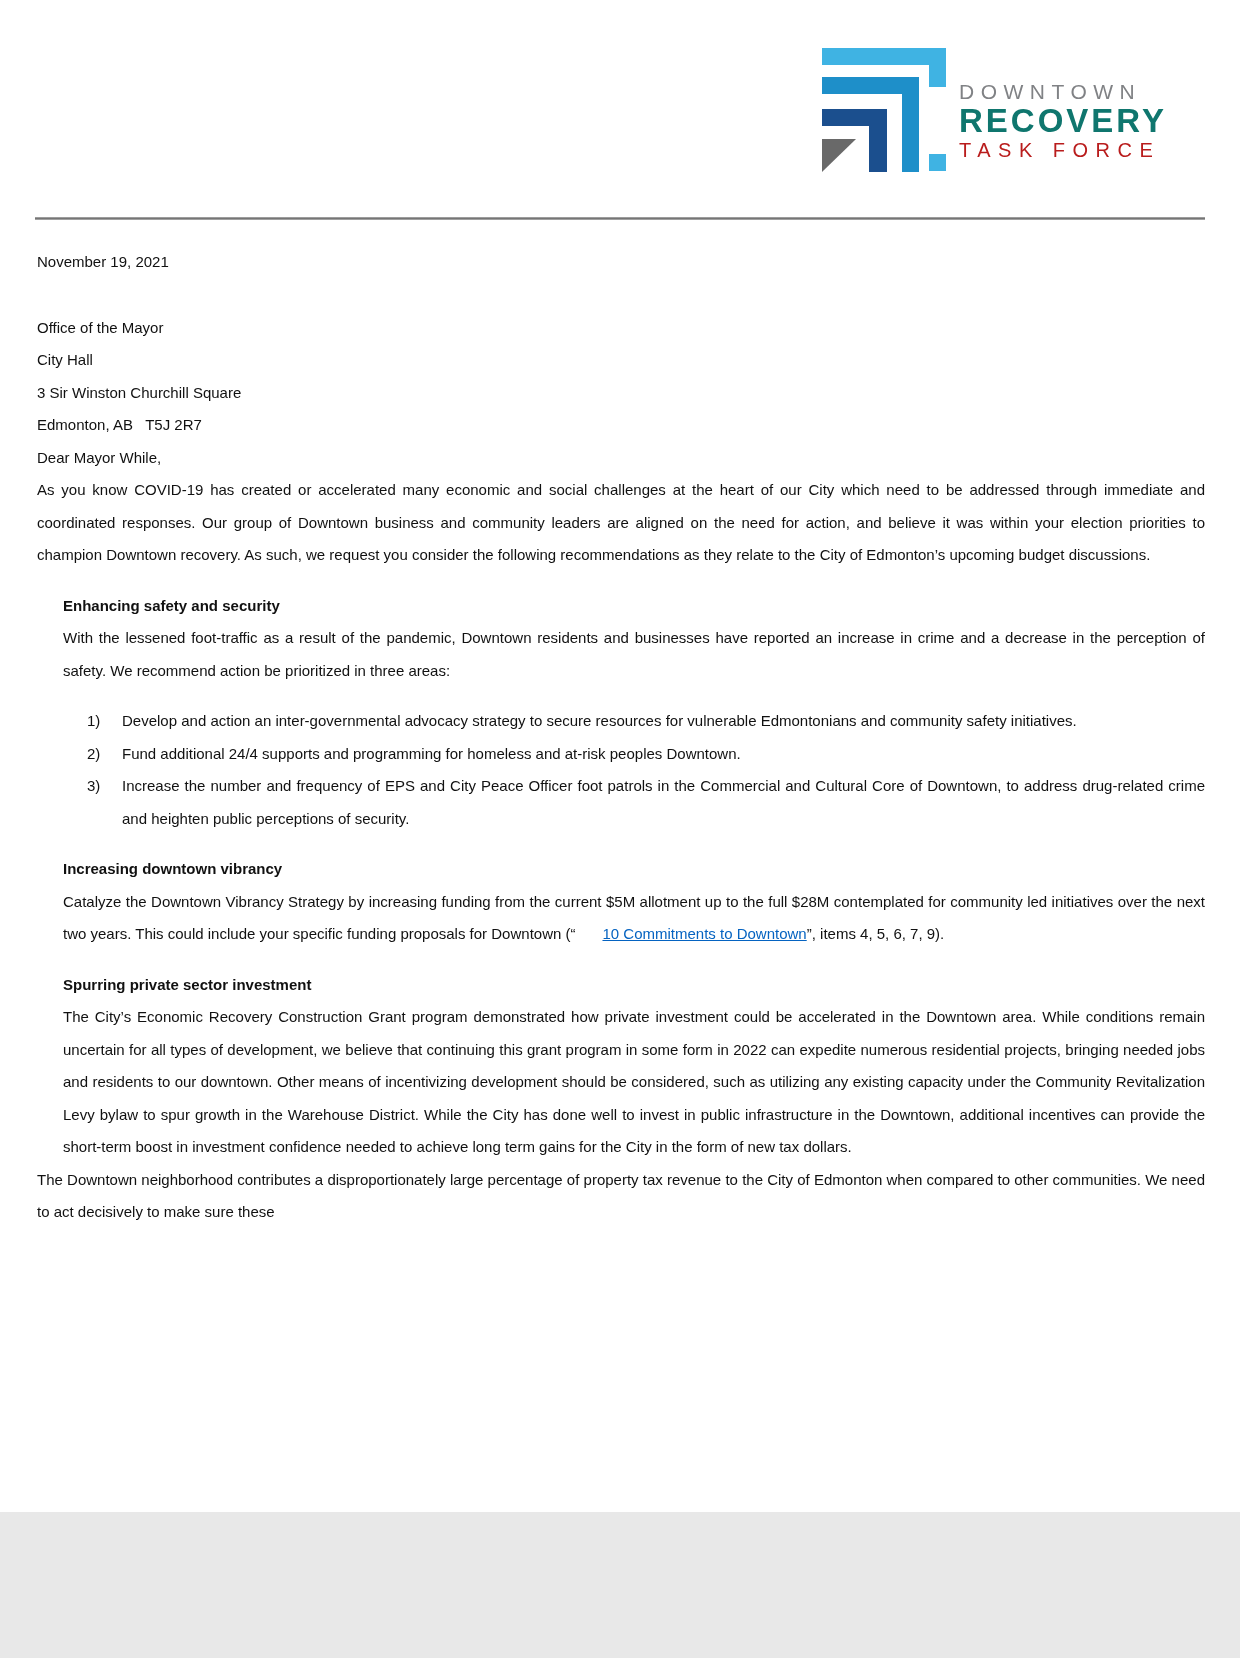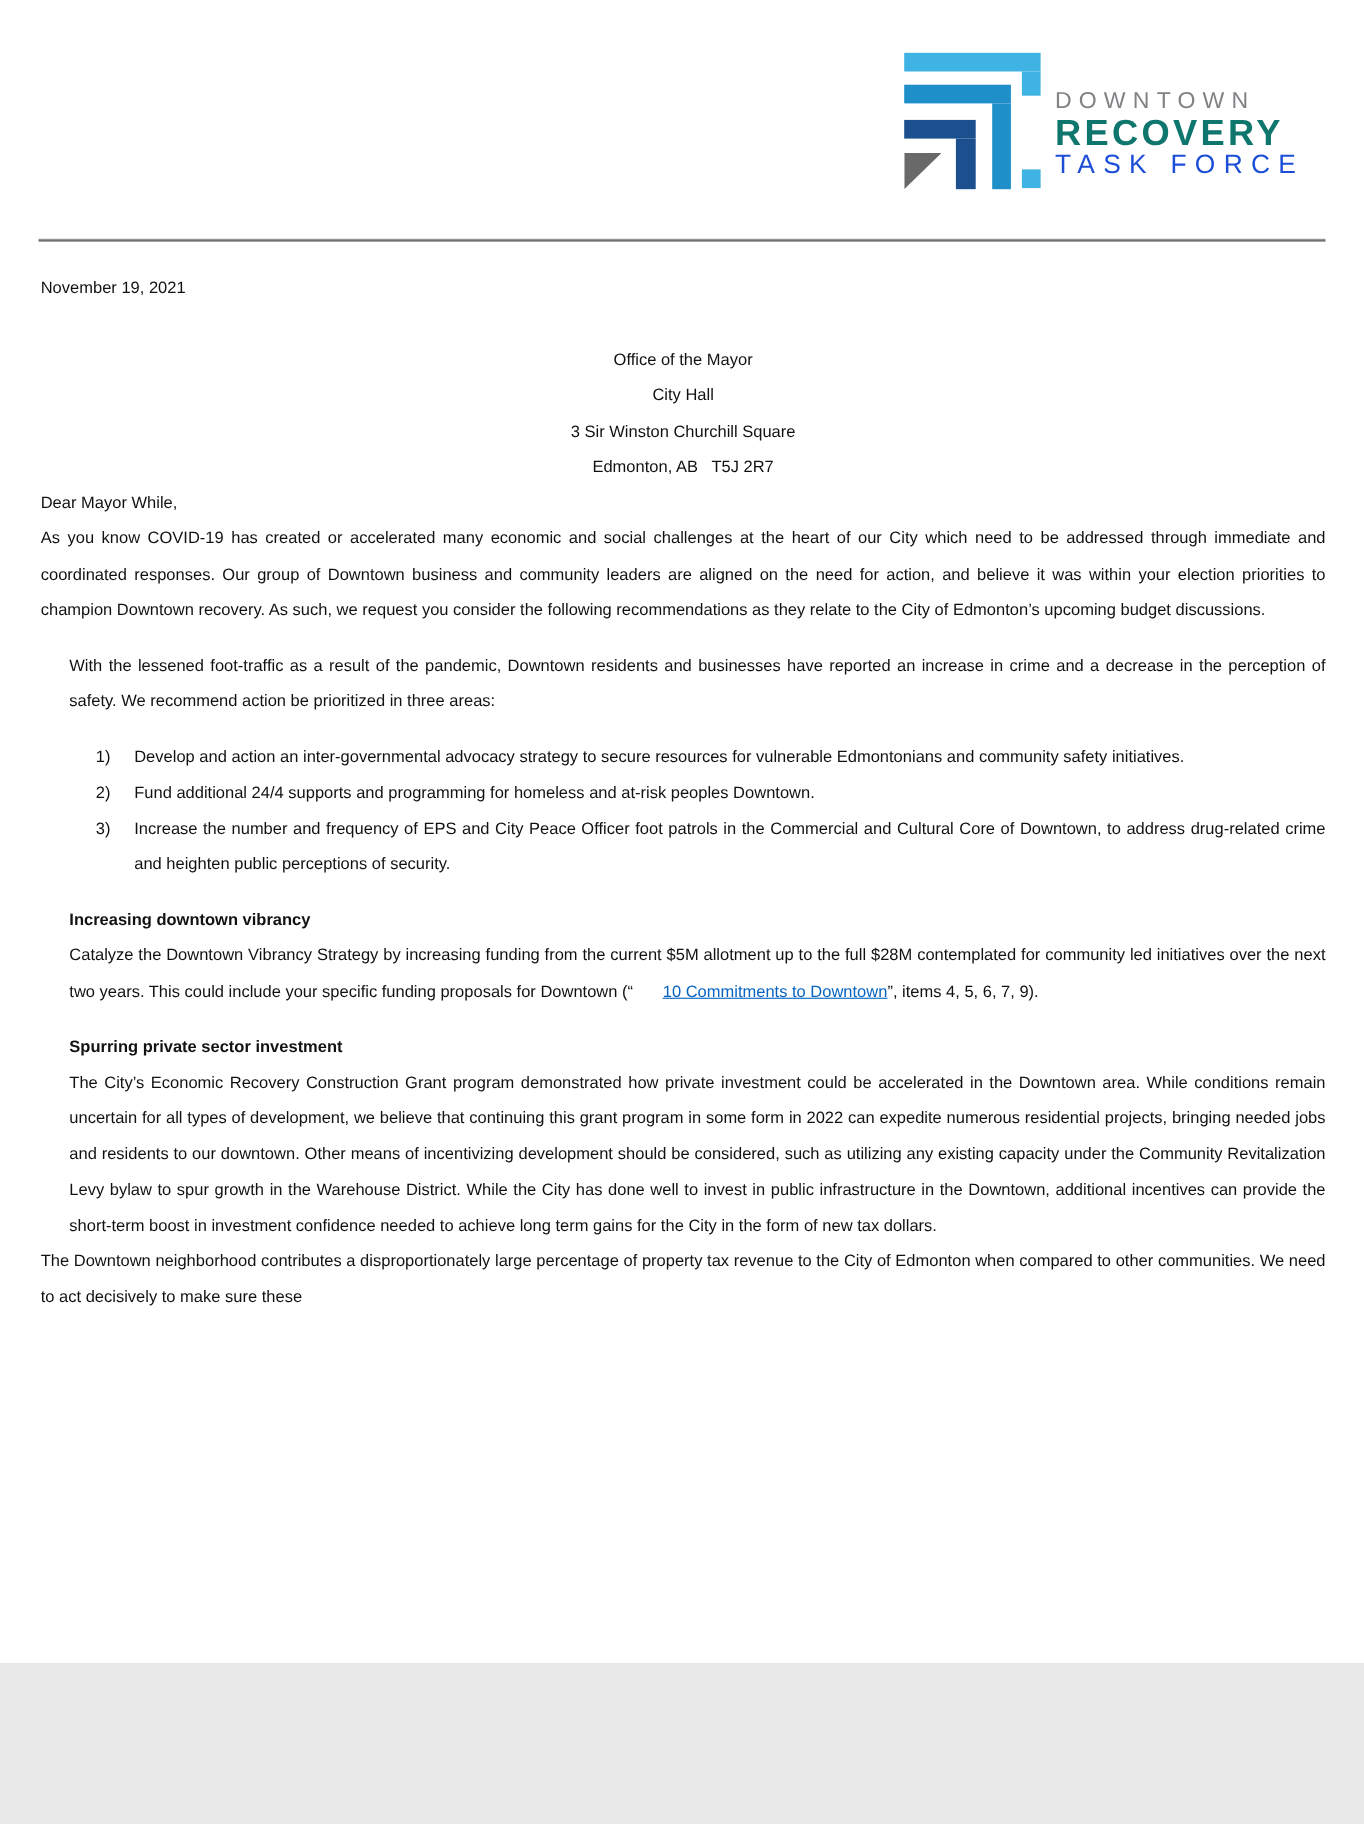--- a/index.html
+++ b/index.html
@@ -23,33 +23,33 @@
   .lb-square{left:107px;top:106px;width:17px;height:17px;background:#3fb3e3;}
   .mb-bar   {left:0;  top:29px;width:97px; height:17px;background:#1e8fc9;}
   .mb-vert  {left:80px;top:46px;width:17px;height:78px;background:#1e8fc9;}
   .nv-bar   {left:0;  top:61px;width:65px; height:17px;background:#1b4f8e;}
   .nv-vert  {left:47px;top:78px;width:18px;height:46px;background:#1b4f8e;}
   .gr-tri   {left:0;  top:91px;width:34px; height:33px;background:#696969;
              clip-path:polygon(0 0,100% 0,0 100%);}
   .logo-text{margin-left:13px;padding-top:32px;white-space:nowrap;}
   .logo-line1{font-size:21px;letter-spacing:6.5px;color:#808285;line-height:24px;}
   .logo-line2{font-size:33px;font-weight:bold;letter-spacing:3px;color:#0f766e;line-height:34px;}
-  .logo-line3{font-size:24px;letter-spacing:7.5px;color:#1d4ed8;line-height:24px;}
+  .logo-line3{font-size:20px;letter-spacing:7.5px;color:#b91c1c;line-height:24px;}
 
   
   .rule{position:absolute;top:209px;left:35px;width:1170px;height:3px;border:0;
         background:linear-gradient(to bottom,#b0b0b0,#6f6f6f 55%,#bdbdbd);}
 
   
   .content{position:absolute;top:246px;left:37px;width:1168px;
            font-size:15px;line-height:32.5px;}
   .content p{margin:0;}
   .block-gap{margin-top:33px;}
   .para{margin-top:33px;text-align:justify;}
-  .addr-line{white-space:pre-wrap;text-align:center;}
+  .addr-line{white-space:pre-wrap;}
 
   .section{margin-left:26px;margin-top:18px;}
   .section-heading{font-weight:bold;}
   .section-body{text-align:justify;}
 
   .num-list{margin-top:18px;margin-bottom:2px;}
   .list-item{position:relative;padding-left:59px;text-align:justify;}
   .list-num{position:absolute;left:24px;top:0;}
 
   .closing{margin-top:17px;text-align:justify;}
@@ -90,20 +90,21 @@
       <p class="addr-line">City Hall</p>
       <p class="addr-line">3 Sir Winston Churchill Square</p>
       <p class="addr-line">Edmonton, AB   T5J 2R7</p>
     </div>
 
     <p class="block-gap">Dear Mayor While,</p>
 
     <p class="para">As you know COVID-19 has created or accelerated many economic and social challenges at the heart of our City which need to be addressed through immediate and coordinated responses. Our group of Downtown business and community leaders are aligned on the need for action, and believe it was within your election priorities to champion Downtown recovery. As such, we request you consider the following recommendations as they relate to the City of Edmonton’s upcoming budget discussions.</p>
 
     <div class="section">
+      <div class="section-heading">Enhancing safety and security</div>
       <div class="section-body">With the lessened foot-traffic as a result of the pandemic, Downtown residents and businesses have reported an increase in crime and a decrease in the perception of safety. We recommend action be prioritized in three areas:</div>
       <div class="num-list">
         <div class="list-item">
           <span class="list-num">1)</span>
           <span>Develop and action an inter-governmental advocacy strategy to secure resources for vulnerable Edmontonians and community safety initiatives.</span>
         </div>
         <div class="list-item">
           <span class="list-num">2)</span>
           <span>Fund additional 24/4 supports and programming for homeless and at-risk peoples Downtown.</span>
         </div>

